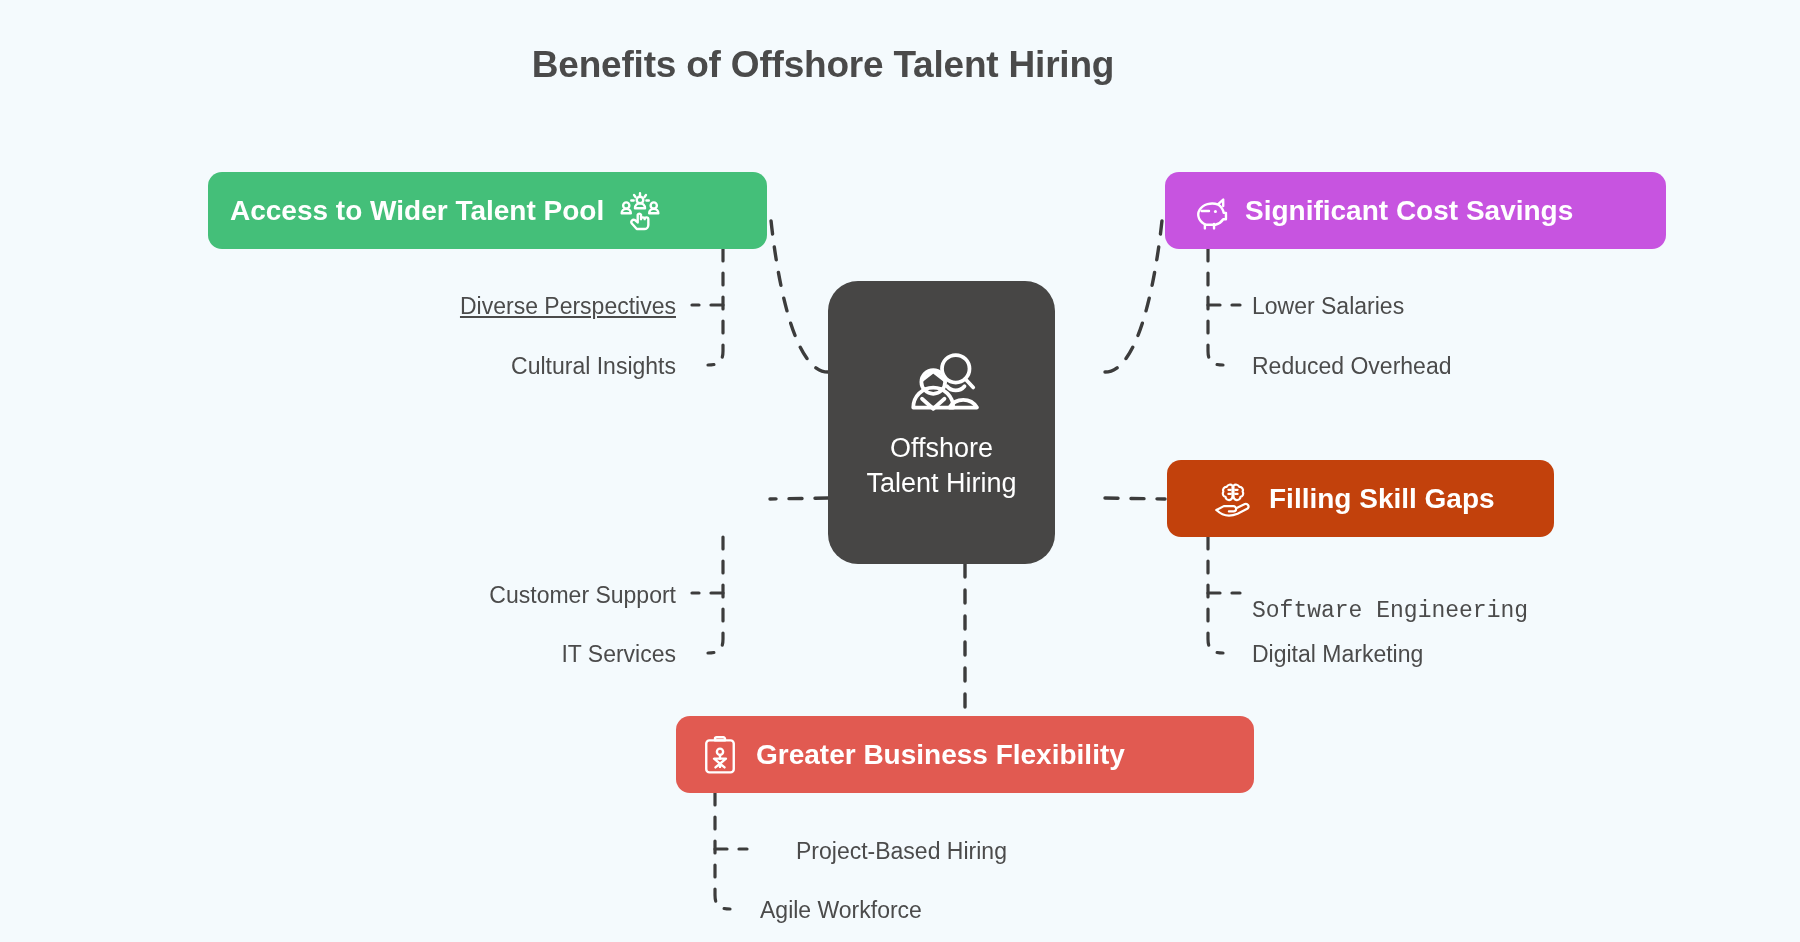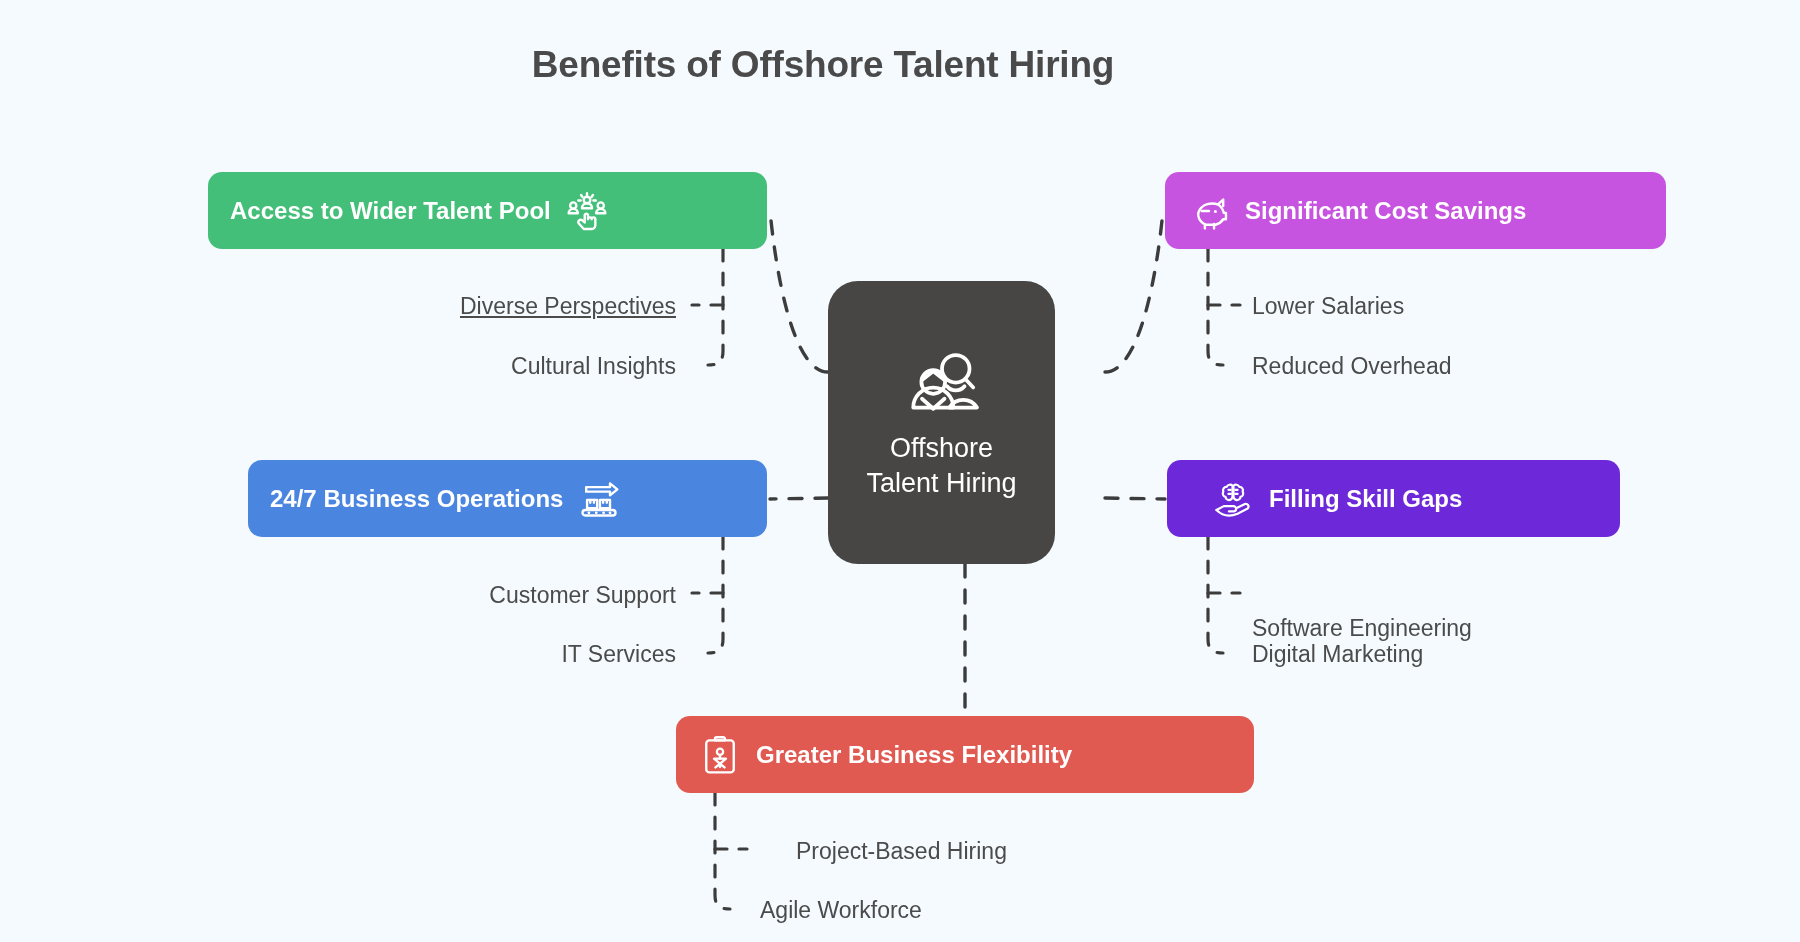--- a/index.html
+++ b/index.html
@@ -79,33 +79,33 @@
     position: absolute;
     display: flex;
     align-items: center;
     border-radius: 14px;
     padding: 0 22px;
     gap: 14px;
     height: 77px;
   }
   .node .label {
     color: #ffffff;
-    font-size: 24px;
+    font-size: 28px;
     font-weight: bold;
     white-space: nowrap;
   }
   .node .ico { width: 44px; height: 44px; flex: 0 0 auto; }
 
   
   .node.icon-right { flex-direction: row; }
 
   #node-talent    { left: 208px;  top: 172px;  width: 559px; background: #44bf79; }
   #node-cost      { left: 1165px; top: 172px;  width: 501px; background: #c754e0; }
   #node-ops       { left: 248px;  top: 460px;  width: 519px; background: #4a85e0; }
-  #node-skill     { left: 1167px; top: 460px;  width: 453px; background: #6d28d9; padding-left: 44px; }
+  #node-skill     { left: 1167px; top: 460px;  width: 387px; background: #c2410c; padding-left: 44px; }
   #node-flex      { left: 676px;  top: 716px;  width: 578px; background: #e15a51; }
 
   
   .leaf {
     position: absolute;
     font-size: 23px;
     color: #4b4b4b;
     white-space: nowrap;
   }
   .leaf.right-align { text-align: right; transform: translateX(-100%); }
@@ -187,36 +187,20 @@
         <path d="M34 17 a15 12 0 1 0 -13 22 h10 a15 12 0 0 0 8.5 -6 h3 v-7 h-2.5 a14 14 0 0 0 -6 -9 Z"></path>
         <path d="M34 16.5 l5.5 -5 v7"></path>
         <circle cx="31" cy="24.5" r="1.7" fill="#ffffff" stroke="none"></circle>
         <path d="M16 24 h8"></path>
         <path d="M19.5 39 v4 M29.5 38 v5"></path>
       </svg>
     </span>
     <span class="label">Significant Cost Savings</span>
   </div>
 
-  <div class="node icon-right" id="node-ops">
-    <span class="label">24/7 Business Operations</span>
-    <span class="ico">
-      <svg class="ico" viewBox="0 0 48 48" fill="none" stroke="#ffffff" stroke-width="2.6" stroke-linecap="round" stroke-linejoin="round">
-        <path d="M10 11 h26 v-4 l8 6.5 -8 6.5 v-4 H10 Z"></path>
-        <rect x="11" y="25" width="11" height="9"></rect>
-        <rect x="25" y="25" width="11" height="9"></rect>
-        <path d="M14.5 25 v3 M18.5 25 v3 M28.5 25 v3 M32.5 25 v3"></path>
-        <rect x="6" y="36" width="36" height="6" rx="3"></rect>
-        <circle cx="13" cy="39" r="1.5" fill="#ffffff" stroke="none"></circle>
-        <circle cx="21" cy="39" r="1.5" fill="#ffffff" stroke="none"></circle>
-        <circle cx="29" cy="39" r="1.5" fill="#ffffff" stroke="none"></circle>
-        <circle cx="36" cy="39" r="1.5" fill="#ffffff" stroke="none"></circle>
-      </svg>
-    </span>
-  </div>
 
   <div class="node" id="node-skill">
     <span class="ico">
       <svg class="ico" viewBox="0 0 48 48" fill="none" stroke="#ffffff" stroke-width="2.4" stroke-linecap="round" stroke-linejoin="round">
         <path d="M23.5 9.5 a4 4 0 0 0 -6.4 1.3 a3.6 3.6 0 0 0 -3.6 5.2 a3.6 3.6 0 0 0 2.3 5.6
                  a3.8 3.8 0 0 0 7.7 -0.6 Z"></path>
         <path d="M24.5 9.5 a4 4 0 0 1 6.4 1.3 a3.6 3.6 0 0 1 3.6 5.2 a3.6 3.6 0 0 1 -2.3 5.6
                  a3.8 3.8 0 0 1 -7.7 -0.6 Z"></path>
         <path d="M24 11 v10"></path>
         <path d="M19 14 h2.6 M19 18.5 h2.6 M26.4 14 H29 M26.4 18.5 H29"></path>
@@ -243,19 +227,19 @@
 
   <div class="leaf right-align" style="left:676px; top:293px;text-decoration:underline;">Diverse Perspectives</div>
   <div class="leaf right-align" style="left:676px; top:353px;">Cultural Insights</div>
 
   <div class="leaf" style="left:1252px; top:293px;">Lower Salaries</div>
   <div class="leaf" style="left:1252px; top:353px;">Reduced Overhead</div>
 
   <div class="leaf right-align" style="left:676px; top:582px;">Customer Support</div>
   <div class="leaf right-align" style="left:676px; top:641px;">IT Services</div>
 
-  <div class="leaf" style="left:1252px; top:615px;">Software Engineering</div>
+  <div class="leaf" style="left:1252px; top:598px;font-family:Liberation Mono, monospace;">Software Engineering</div>
   <div class="leaf" style="left:1252px; top:641px;">Digital Marketing</div>
 
   <div class="leaf" style="left:776px; top:838px;margin-left:20px;">Project-Based Hiring</div>
   <div class="leaf" style="left:760px; top:897px;">Agile Workforce</div>
 
 </div>
 
 </body></html>

